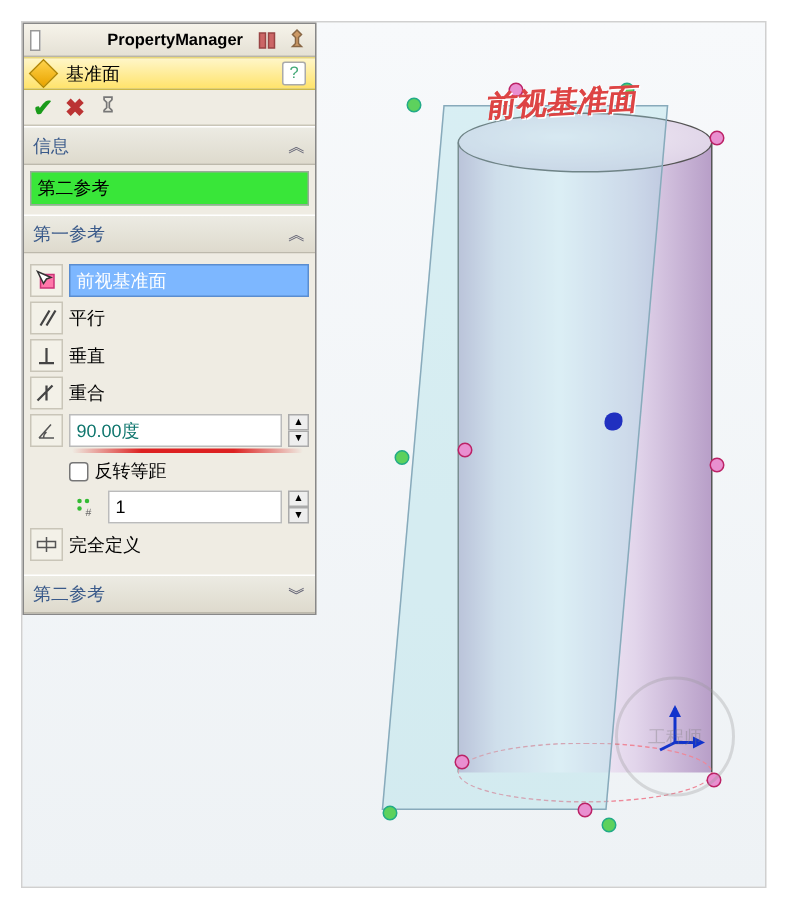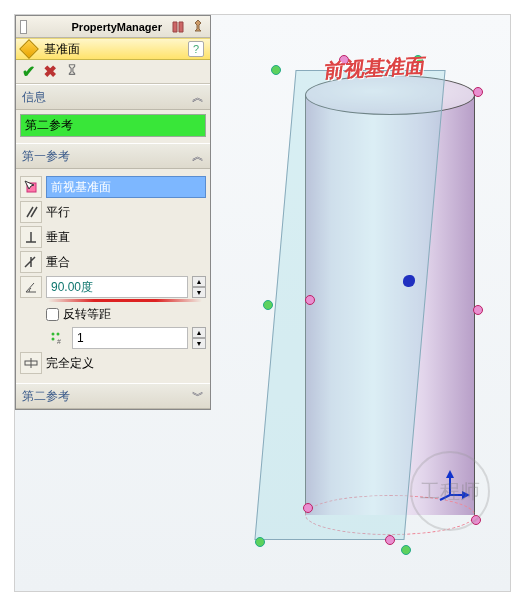--- a/index.html
+++ b/index.html
@@ -56,21 +56,21 @@
   background: linear-gradient(#e66, #c33); -webkit-background-clip: text; color: #d44;
   transform: skewX(-10deg) rotate(-3deg);
   text-shadow: 1px 1px 0 #fff;
 }
 .triad { position: absolute; left: 215px; top: 455px; }
 .triad svg { overflow: visible; }
 .watermark {
   position: absolute; right: 20px; bottom: 60px; width: 80px; height: 80px;
   border: 2px solid rgba(150,150,150,.3); border-radius: 50%;
   display: flex; align-items: center; justify-content: center;
-  color: rgba(120,120,120,.35); font-size: 20px; text-align: center;
+  color: rgba(120,120,120,.35); font-size: 12px; text-align: center;
 }
 
 
 .panel {
   position: absolute; left: 0; top: 0; width: 196px;
   border: 1px solid #888; background: #efece3;
   font-size: 12px;
 }
 .titlebar {
   background: linear-gradient(#f6f3ea, #e5e1d5);

